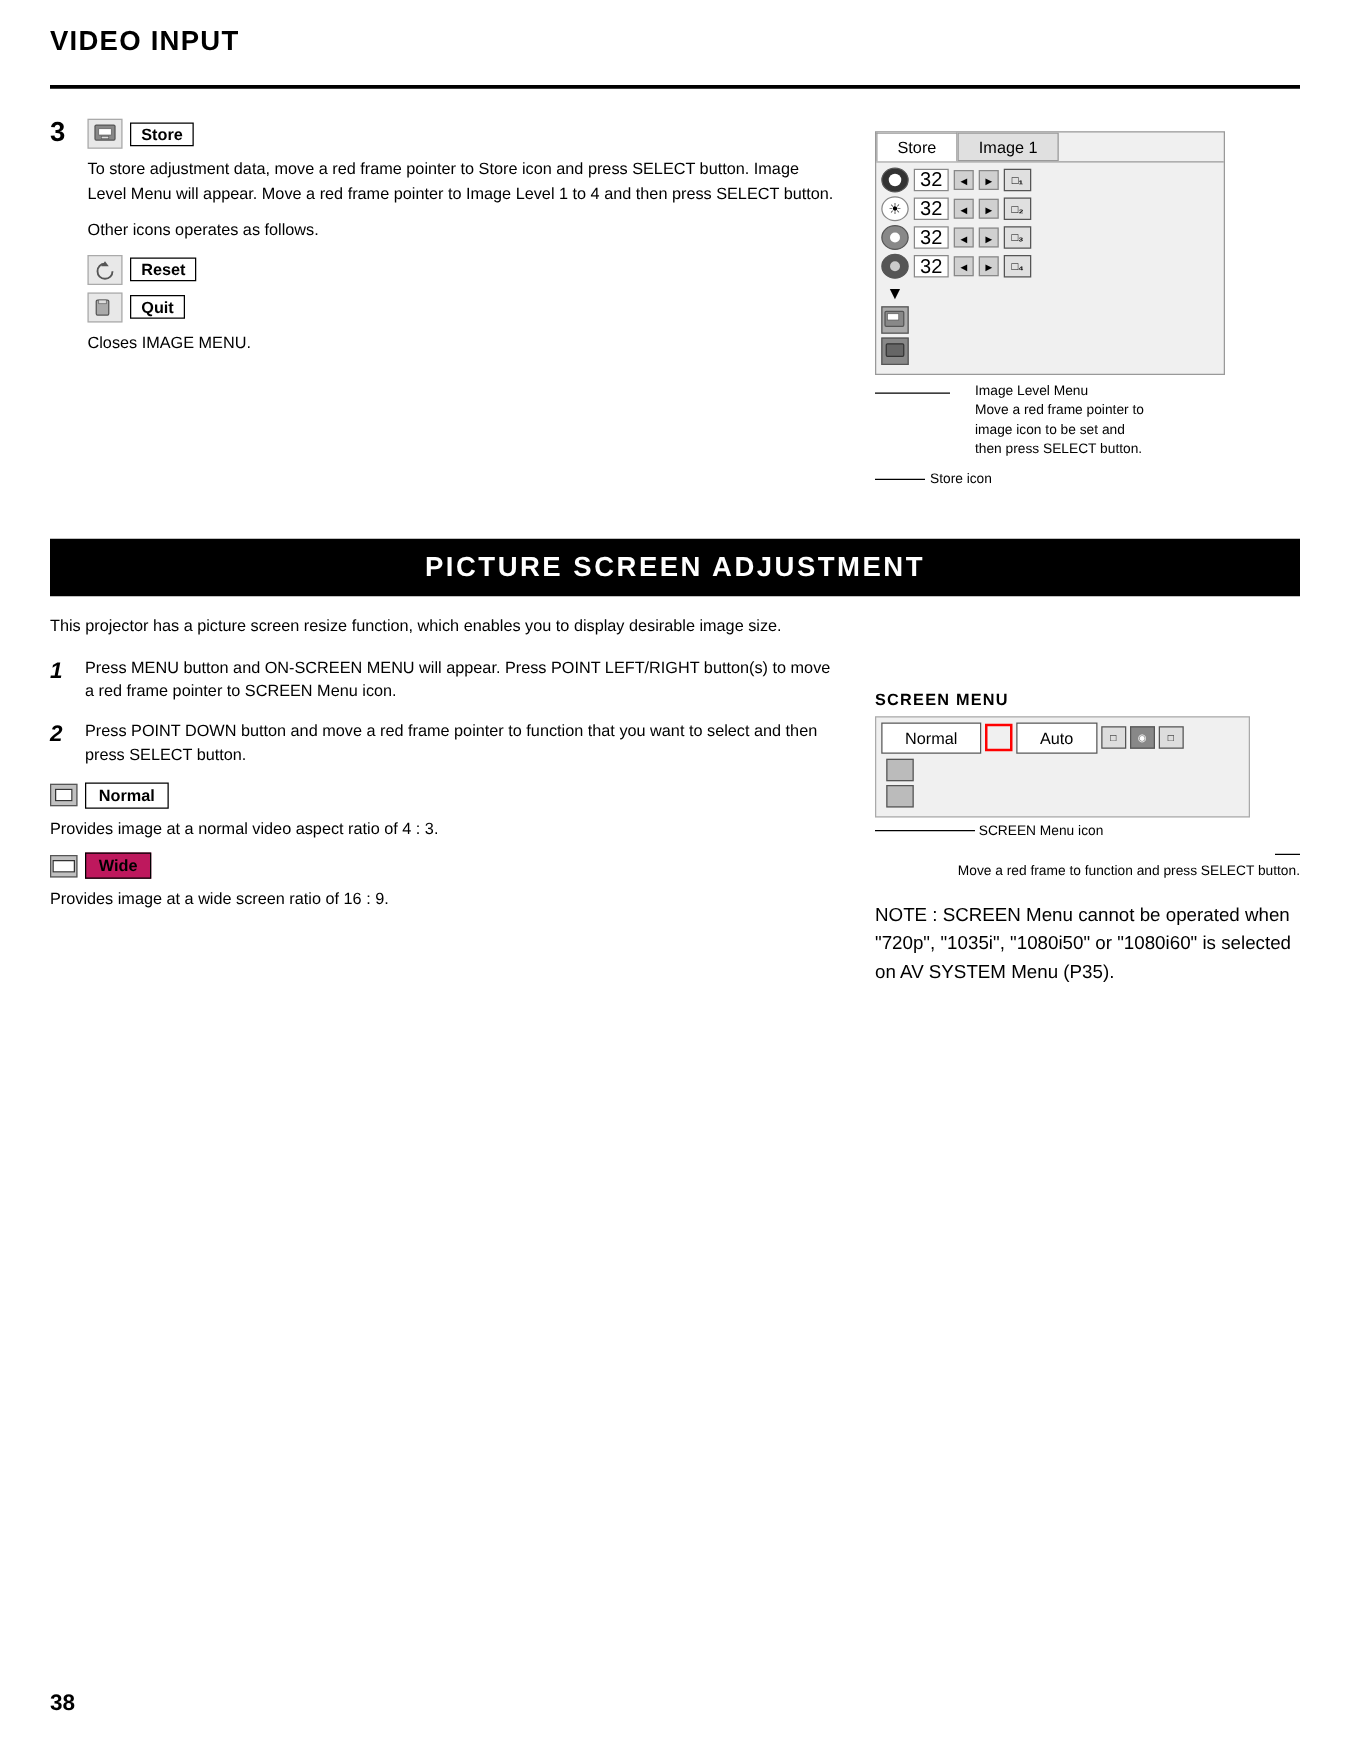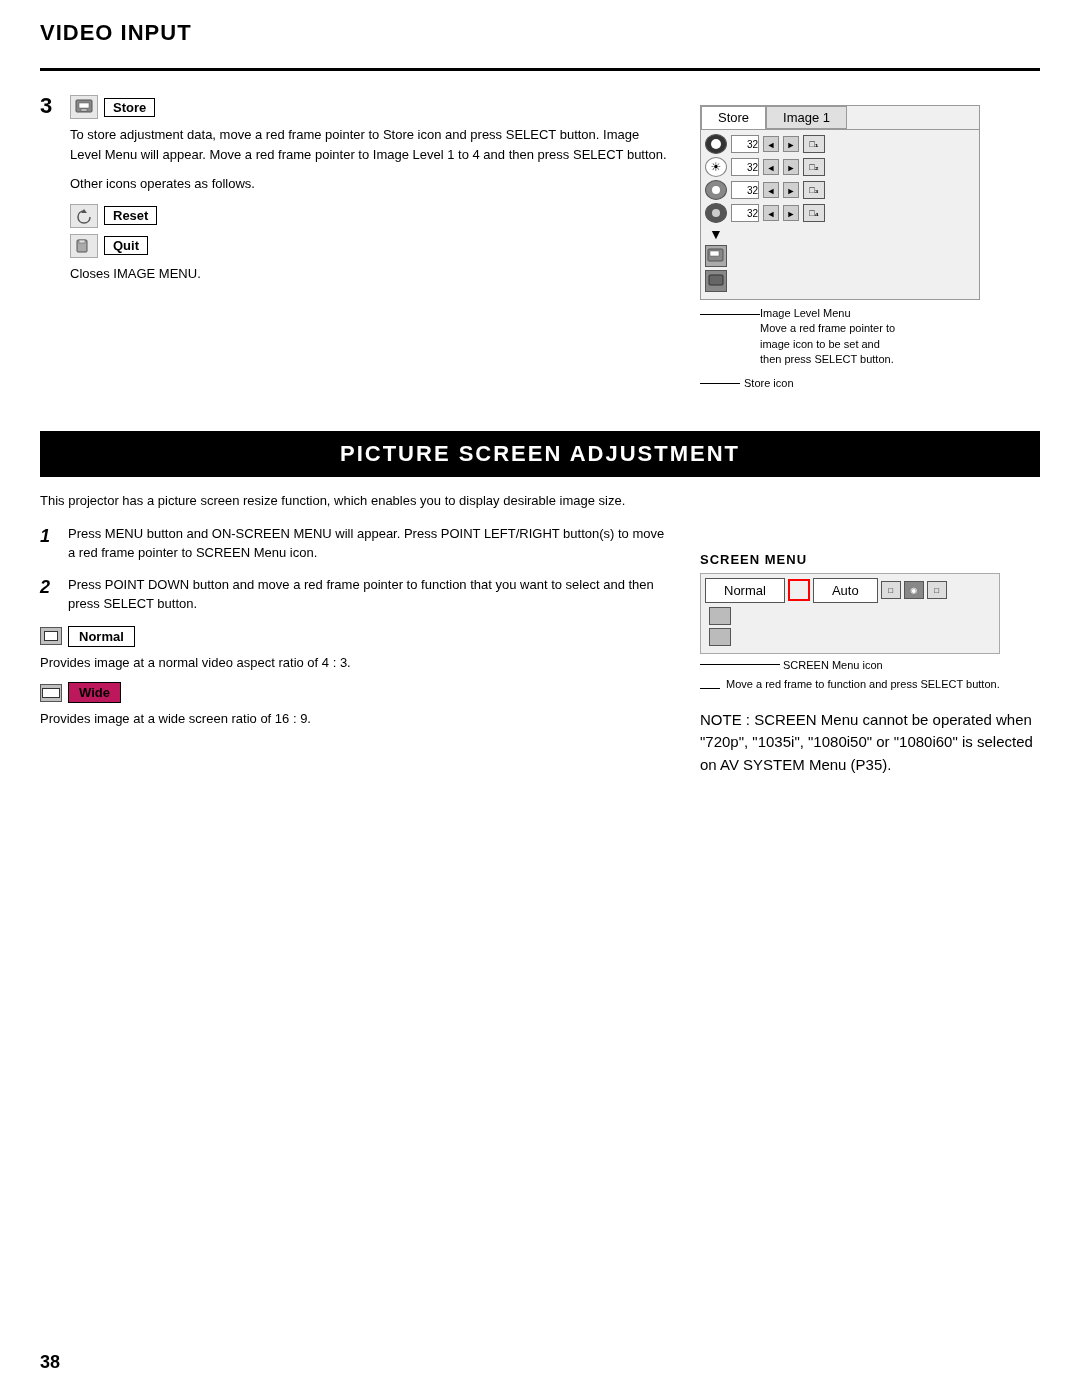--- a/index.html
+++ b/index.html
@@ -137,22 +137,22 @@
       align-items: center;
       gap: 4px;
       margin-bottom: 3px;
     }
 
     .number-box {
       width: 28px;
       height: 18px;
       border: 1px solid #888;
       background: #fff;
-      font-size: 10px;
-      text-align: right;
+      font-size: 16px;
+      text-align: center;
       line-height: 18px;
     }
 
     .arrow-btn {
       width: 16px;
       height: 16px;
       border: 1px solid #888;
       background: #d0d0d0;
       font-size: 9px;
       text-align: center;
@@ -423,21 +423,21 @@
           <div class="image-menu-row">
             <div style="width:22px;height:22px;border:1px solid #555;background:#888;display:flex;align-items:center;justify-content:center;">
               <svg width="16" height="14" viewBox="0 0 16 14">
                 <rect x="1" y="1" width="14" height="10" rx="1" fill="#666" stroke="#333" stroke-width="1"></rect>
               </svg>
             </div>
           </div>
         </div>
       </div>
 
-      <div style="display:flex;align-items:flex-start;margin-top:6px;gap:0;">
+      <div style="display:flex;align-items:flex-start;margin-top:6px;gap:20px;">
         <div style="width:60px;border-top:1px solid #000;margin-top:8px;"></div>
         <p class="annotation-text">Image Level Menu<br>Move a red frame pointer to<br>image icon to be set and<br>then press SELECT button.</p>
       </div>
       <div style="display:flex;align-items:center;margin-top:8px;gap:4px;">
         <div style="width:40px;border-top:1px solid #000;margin-top:0;"></div>
         <p class="annotation-text">Store icon</p>
       </div>
     </div>
   </div>
 </div>
@@ -492,21 +492,21 @@
         </div>
         <div class="screen-menu-small-row">
           <div style="width:22px;height:18px;border:1px solid #555;background:#bbb;"></div>
         </div>
       </div>
 
       <div style="display:flex;margin-top:4px;gap:3px;align-items:flex-start;">
         <div style="width:80px;border-top:1px solid #000;margin-top:6px;flex-shrink:0;"></div>
         <p class="annotation-text">SCREEN Menu icon</p>
       </div>
-      <div style="display:flex;margin-top:4px;gap:6px;align-items:center;">
+      <div style="display:flex;margin-top:4px;gap:6px;align-items:flex-end;flex-direction:column;">
         <div style="width:20px;border-top:1px solid #000;margin-top:6px;flex-shrink:0;"></div>
         <p class="annotation-text">Move a red frame to function and press SELECT button.</p>
       </div>
 
       <p class="note-text">NOTE : SCREEN Menu cannot be operated when "720p", "1035i", "1080i50" or "1080i60" is selected on AV SYSTEM Menu (P35).</p>
     </div>
   </div>
 </div>
 
 <div class="page-number">38</div>

